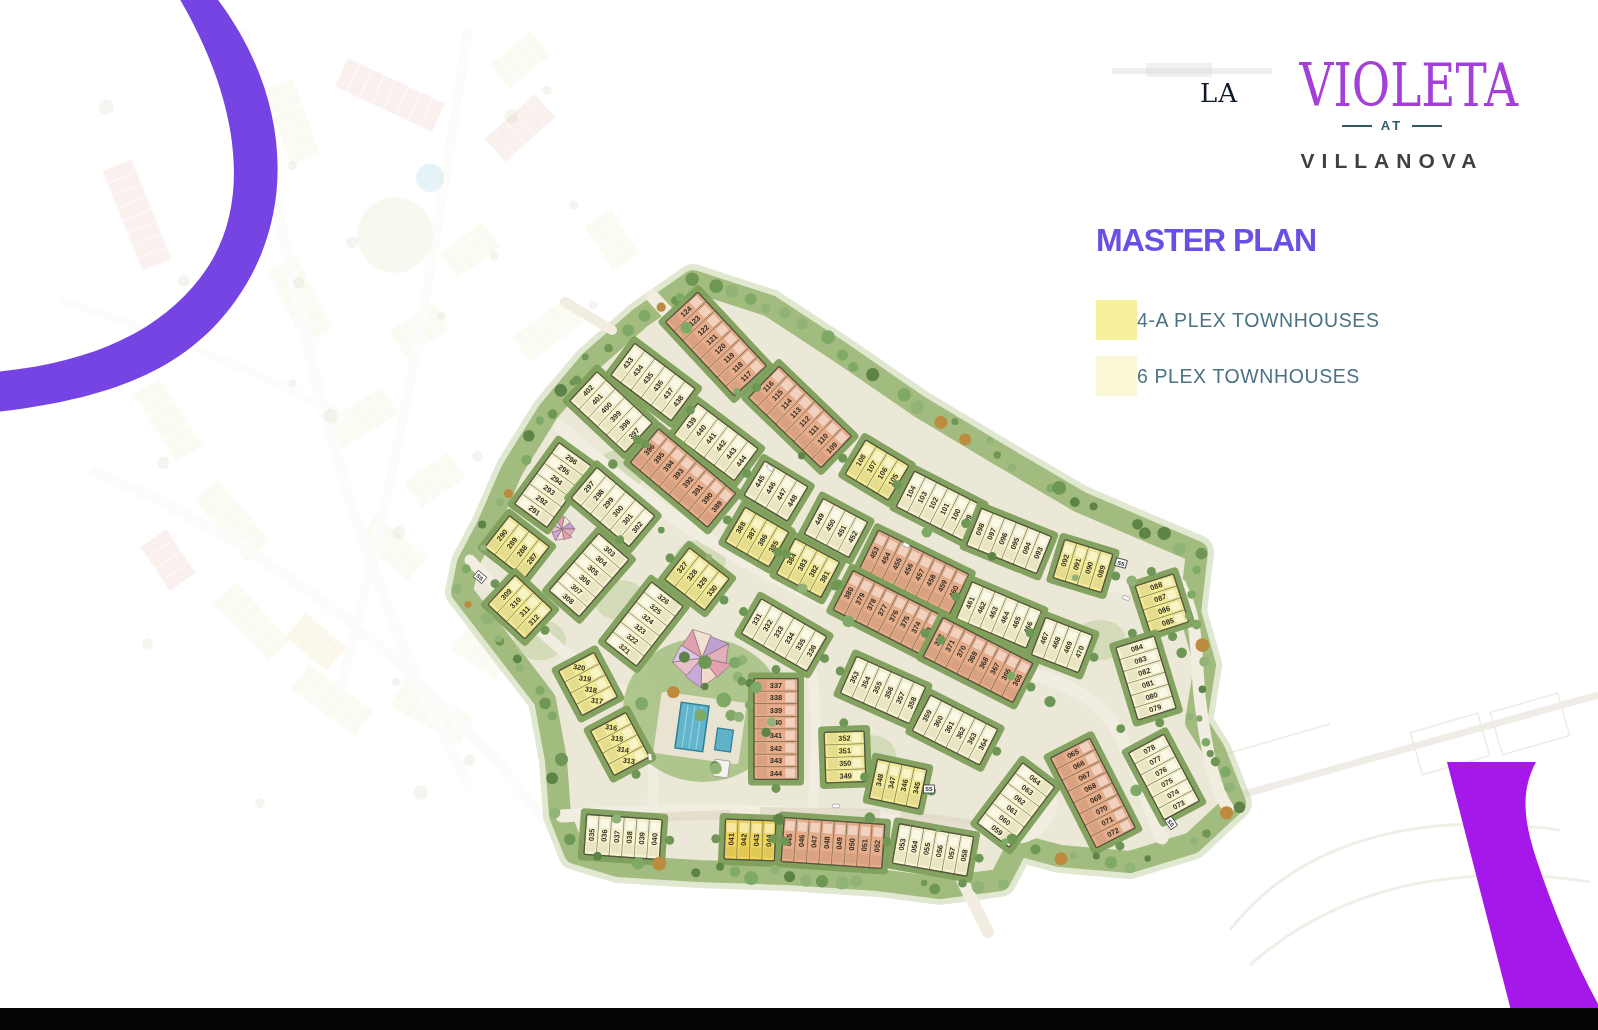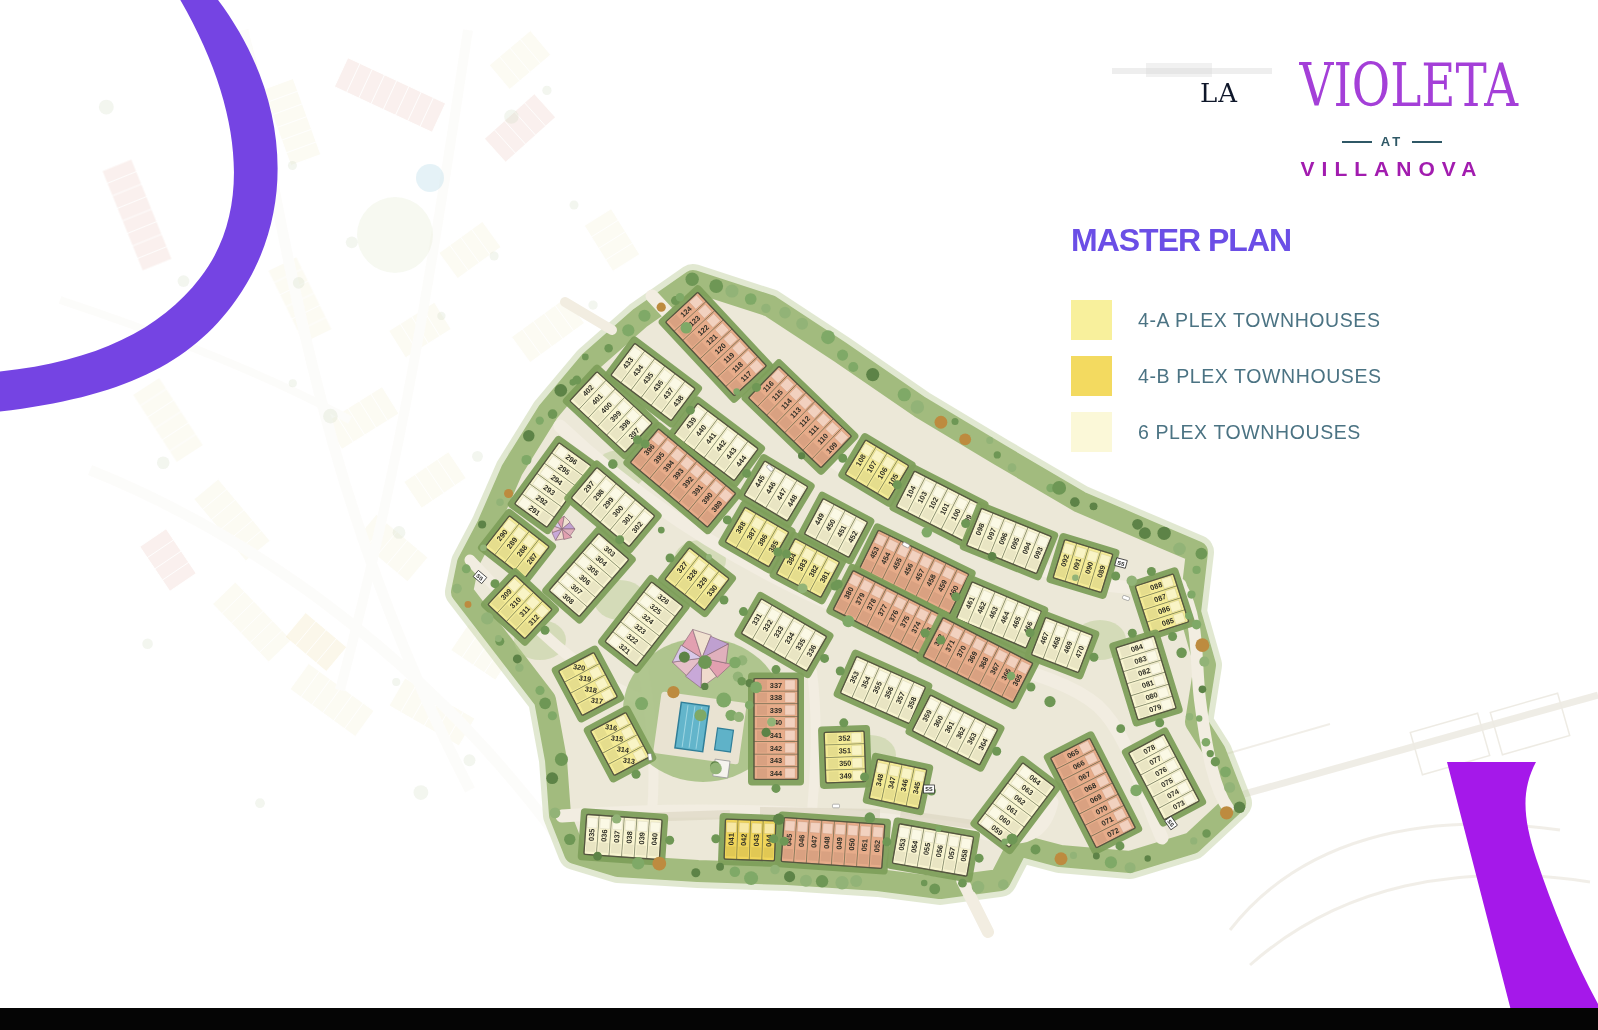--- a/index.html
+++ b/index.html
@@ -7,31 +7,31 @@
          font-family:"Liberation Sans",sans-serif;}
   #map-svg{position:absolute;left:0;top:0;width:1598px;height:1030px;}
   
   .brand{position:absolute;top:56px;right:80px;width:252px;text-align:center;}
   .brand-line1{display:flex;justify-content:flex-end;align-items:baseline;height:62px;}
   .brand-la{font-family:"DejaVu Serif","Liberation Serif",serif;font-size:26px;color:#0f172a;
             letter-spacing:1px;transform:translateY(-4px);}
   .brand-violeta{font-family:"DejaVu Serif","Liberation Serif",serif;font-size:60px;line-height:58px;
             color:#A43FD8;letter-spacing:0px;transform:scaleX(.78);transform-origin:right bottom;
             font-weight:400;}
-  .brand-at{display:flex;align-items:center;justify-content:center;gap:9px;margin-top:16px;}
+  .brand-at{display:flex;align-items:center;justify-content:center;gap:9px;margin-top:0;}
   .brand-at .dash{width:30px;height:2px;background:#2F5866;}
   .brand-at-text{font-size:13px;letter-spacing:3px;color:#2F5866;font-weight:700;}
-  .brand-villanova{margin-top:8px;font-size:21px;font-weight:700;letter-spacing:7px;color:#a21caf;}
+  .brand-villanova{margin-top:16px;font-size:21px;font-weight:700;letter-spacing:7px;color:#404040;}
   
-  .panel{position:absolute;left:1071px;top:222px;width:420px;}
+  .panel{position:absolute;left:1096px;top:222px;width:420px;}
   .panel h1{margin:0;font-size:32px;font-weight:700;letter-spacing:-1px;color:#6B4EE6;}
   .legend{margin-top:41px;display:flex;flex-direction:column;gap:16px;}
   .legend-row{display:flex;align-items:center;height:40px;}
   .swatch{width:41px;height:40px;flex:0 0 41px;}
-  .legend-label{margin-left:26px;font-size:19.5px;color:#4B7383;letter-spacing:.6px;}
+  .legend-label{font-size:19.5px;color:#4B7383;letter-spacing:.6px;}
   
   .bottom-bar{position:absolute;left:0;bottom:0;width:100%;height:22px;background:#050505;}
 </style>
 </head>
 <body>
 
 <div class="stage">
 
   <svg id="map-svg" viewBox="0 0 1598 1030">
     <g id="faded-bg" opacity="0.6">
@@ -1696,24 +1696,20 @@
   </div>
 
   <div class="panel">
     <h1 style="color: rgb(107, 78, 230);">MASTER PLAN</h1>
     <div class="legend">
       <div class="legend-row">
         <span class="swatch" style="background: rgb(248, 240, 156);"></span>
         <span class="legend-label">4-A PLEX TOWNHOUSES</span>
       </div>
       <div class="legend-row">
-        <span class="swatch" style="background: rgb(243, 218, 96);"></span>
-        <span class="legend-label">4-B PLEX TOWNHOUSES</span>
-      </div>
-      <div class="legend-row">
         <span class="swatch" style="background: rgb(251, 248, 216);"></span>
         <span class="legend-label">6 PLEX TOWNHOUSES</span>
       </div>
     </div>
   </div>
 
   <div class="bottom-bar" style="background: rgb(5, 5, 5);"></div>
 </div>
 
 </body></html>

